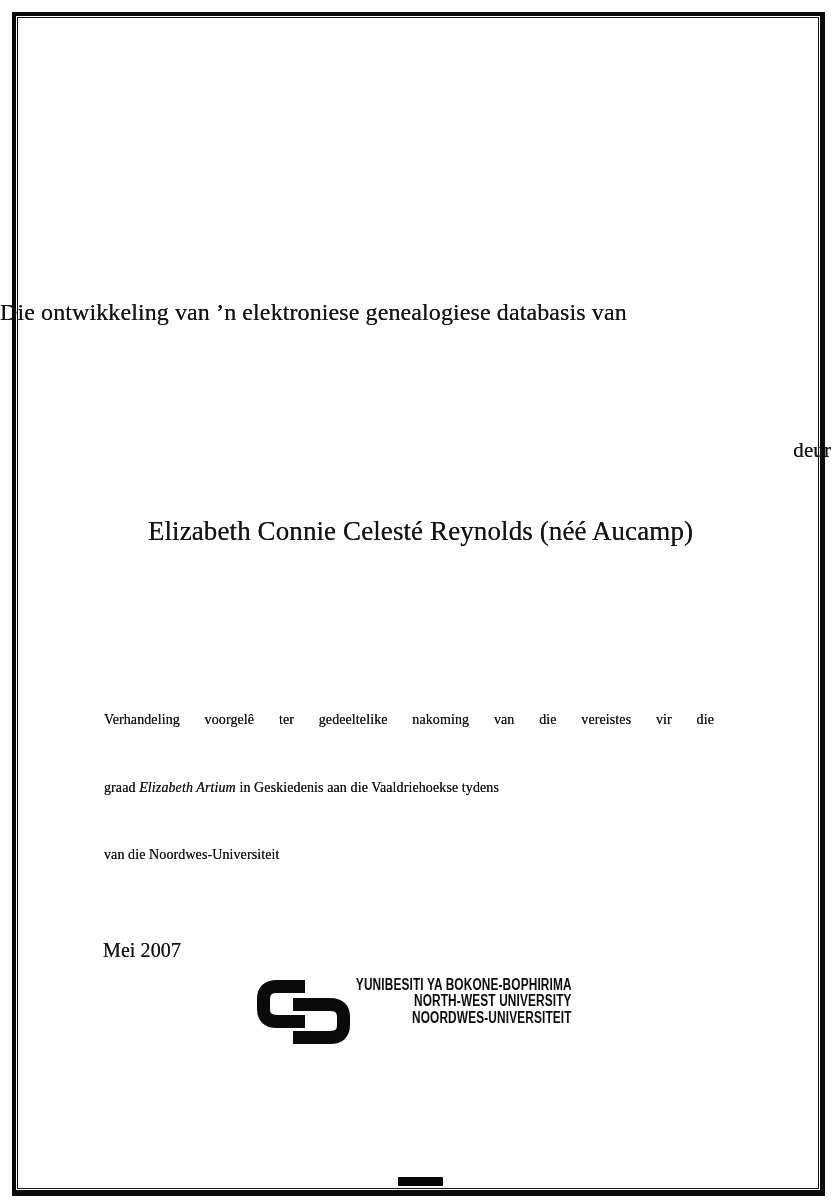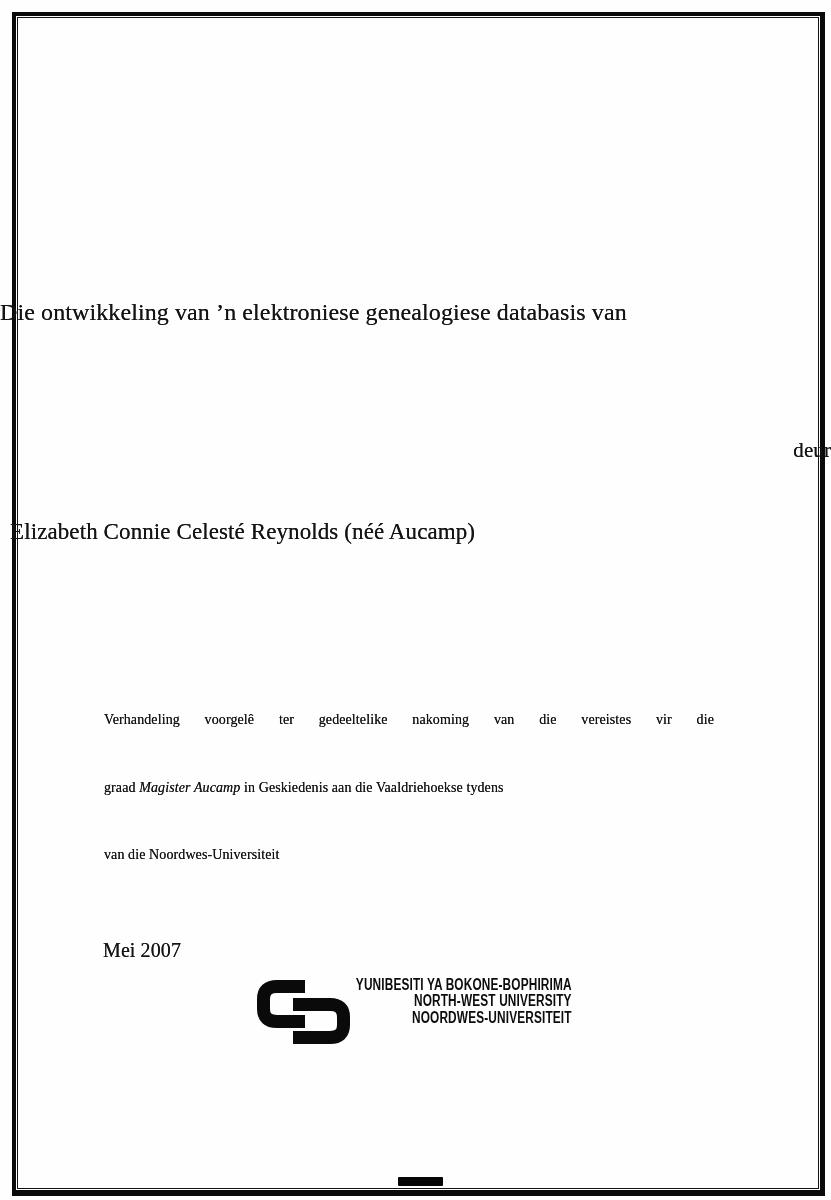--- a/index.html
+++ b/index.html
@@ -32,22 +32,22 @@
     text-align:left;
     font-size:24px;line-height:42px;
   }
   .byline{
     left:10px;right:0;top:437px;
     text-align:right;
     font-size:21px;line-height:26px;
   }
   .author{
     left:10px;right:0;top:518px;
-    text-align:left;
-    font-size:23px;line-height:27px;
+    text-align:center;
+    font-size:27px;line-height:27px;
   }
   .statement{
     left:104px;top:664px;width:610px;
     font-size:14px;line-height:22.5px;
   }
   .statement .just{
     text-align:justify;
     text-align-last:justify;
   }
   .statement .ital{font-style:italic;}
@@ -89,21 +89,21 @@
   <div class="txt title">
     <div>Die ontwikkeling van ’n elektroniese genealogiese databasis van</div>
   </div>
 
   <div class="txt byline">deur</div>
 
   <div class="txt author">Elizabeth Connie Celesté Reynolds (néé Aucamp)</div>
 
   <div class="txt statement">
     <div class="just">Verhandeling voorgelê ter gedeeltelike nakoming van die vereistes vir die</div>
-    <div><span>graad </span><span class="ital">Magister Aucamp</span><span> in Geskiedenis aan die Vaaldriehoekse tydens</span></div>
+    <div><span>graad </span><span class="ital">Elizabeth Artium</span><span> in Geskiedenis aan die Vaaldriehoekse tydens</span></div>
     <div>van die Noordwes-Universiteit</div>
   </div>
 
   <div class="txt supervisor">
     <div>Mei 2007</div>
   </div>
 
   <svg class="logo-mark" viewBox="0 0 94 66" xmlns="http://www.w3.org/2000/svg" aria-hidden="true">
     <path d="M 48 7.5 L 20 7.5 Q 6.5 7.5 6.5 20 L 6.5 30 Q 6.5 42.5 20 42.5 L 48 42.5" fill="none" stroke="#0a0a0a" stroke-width="13" stroke-linecap="butt"></path>
     <path d="M 36 25.5 L 73 25.5 Q 86.5 25.5 86.5 38 L 86.5 46 Q 86.5 58.5 73 58.5 L 36 58.5" fill="none" stroke="#0a0a0a" stroke-width="13" stroke-linecap="butt"></path>

